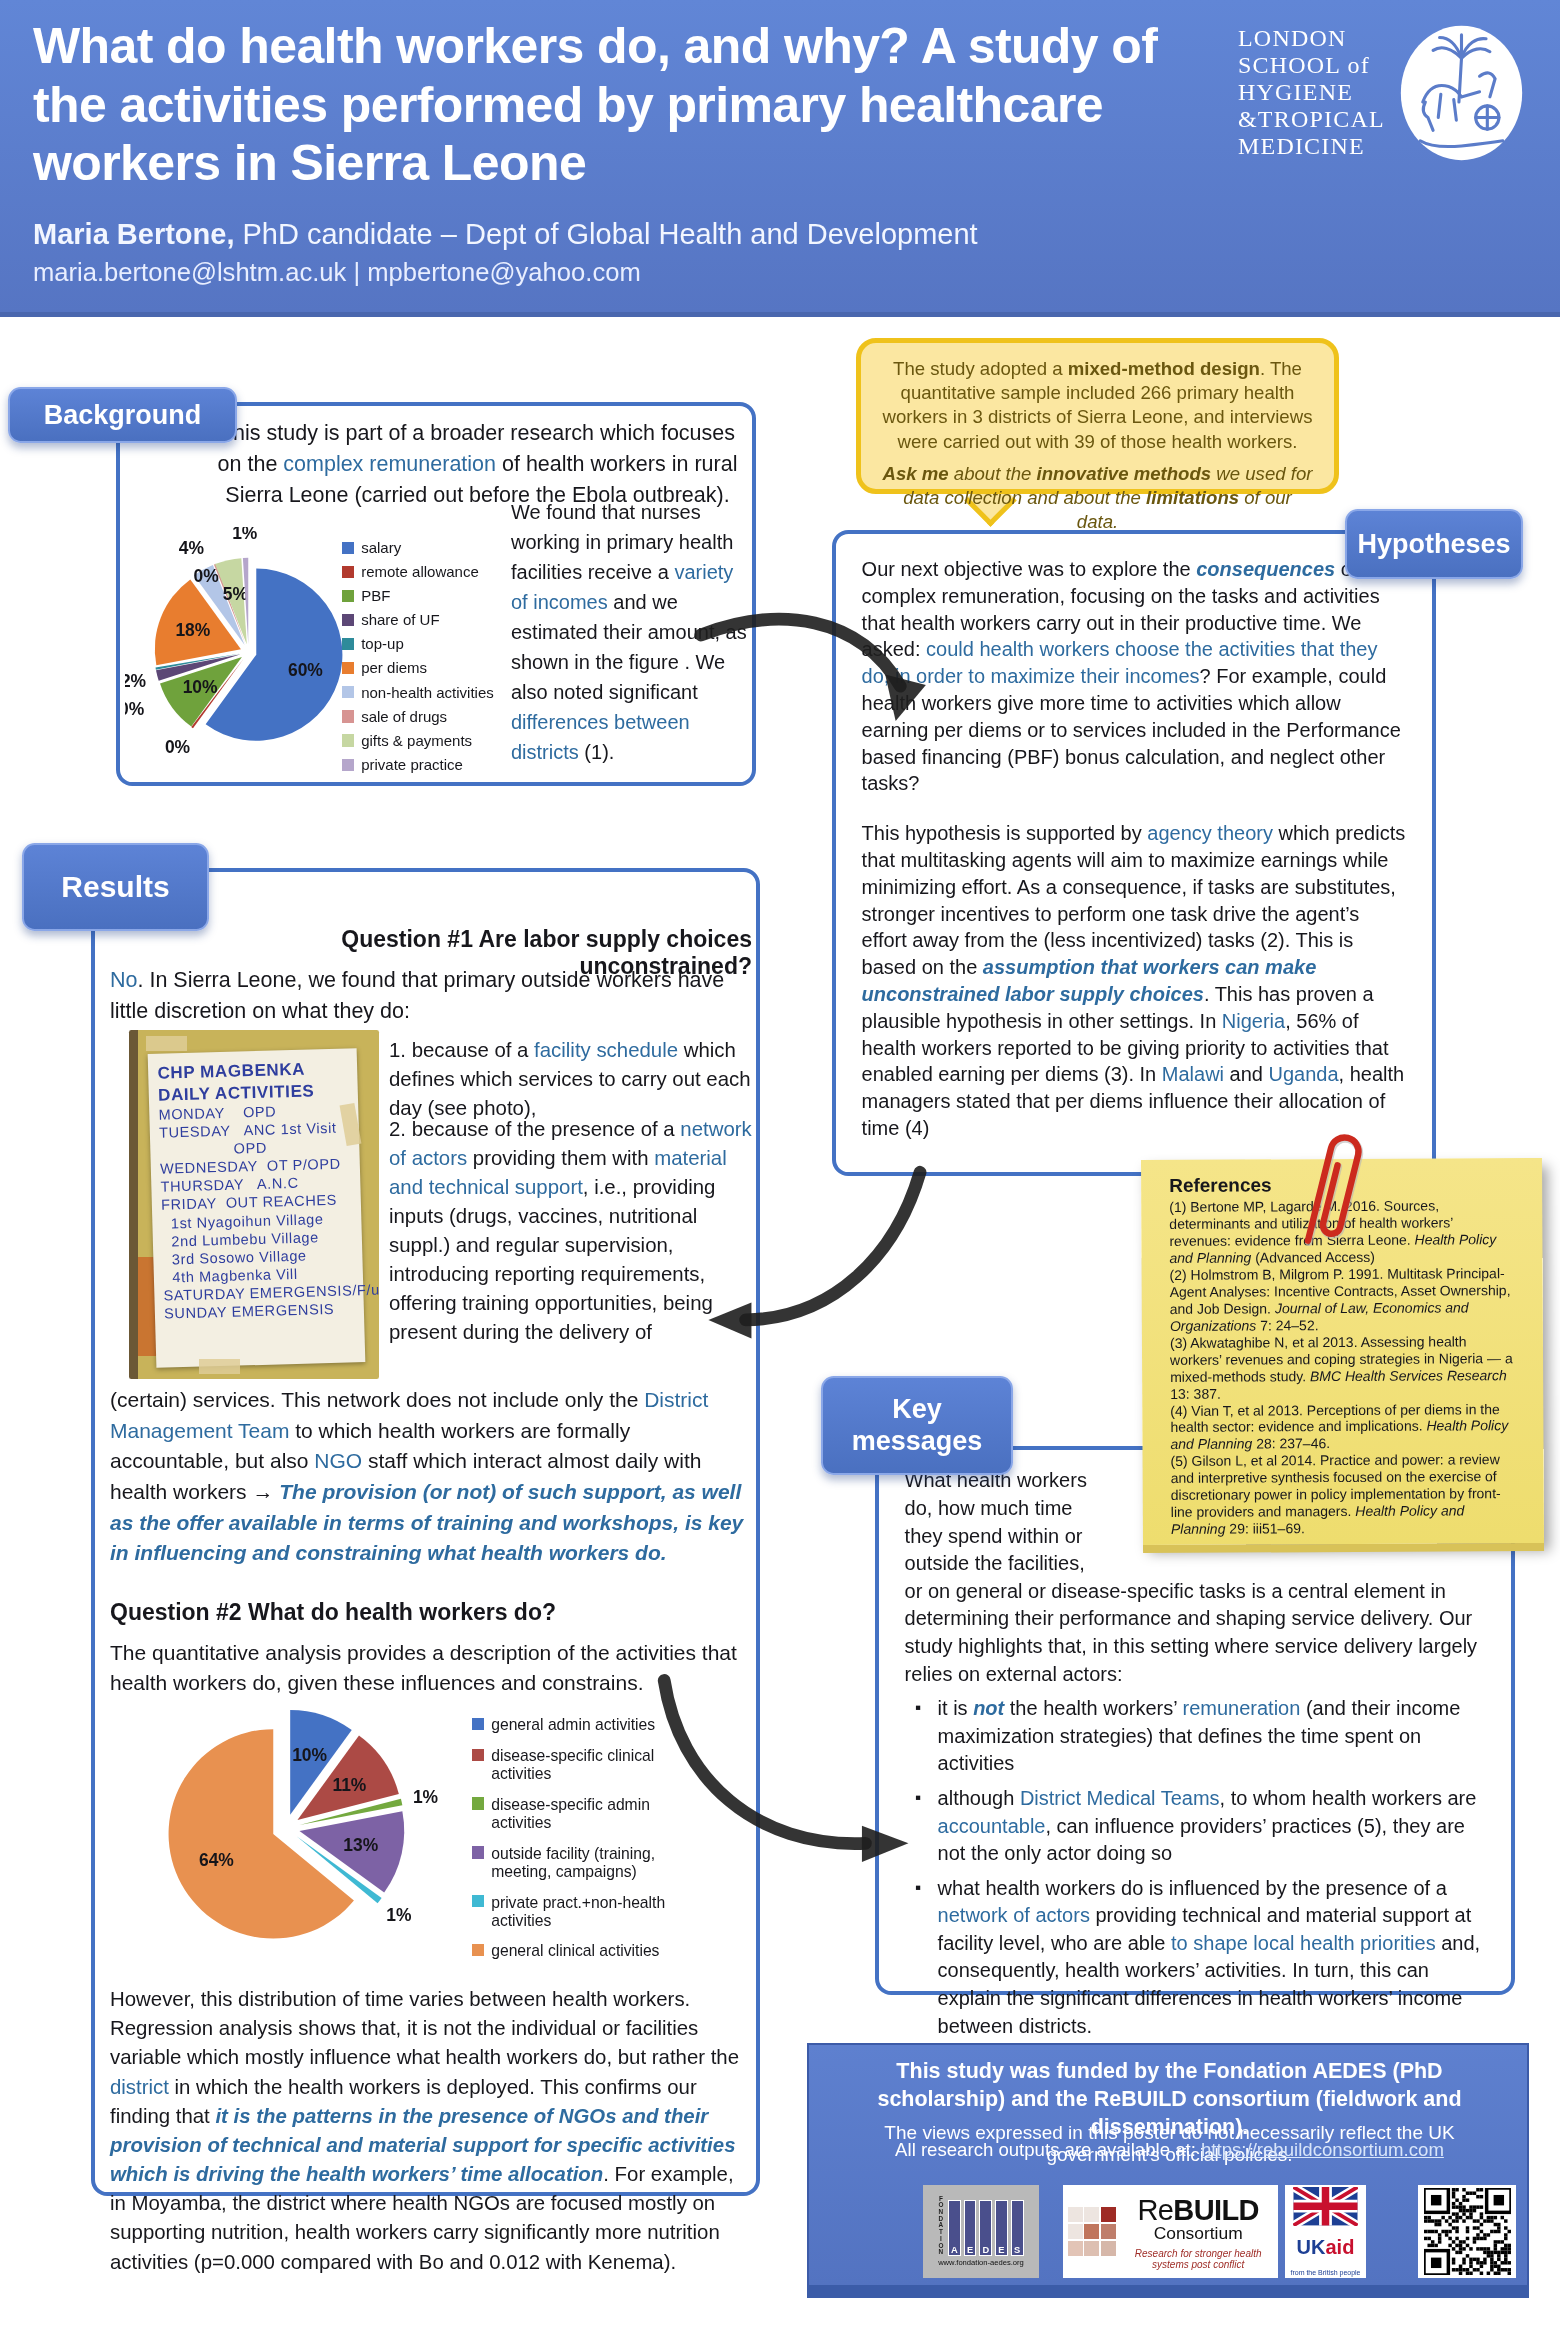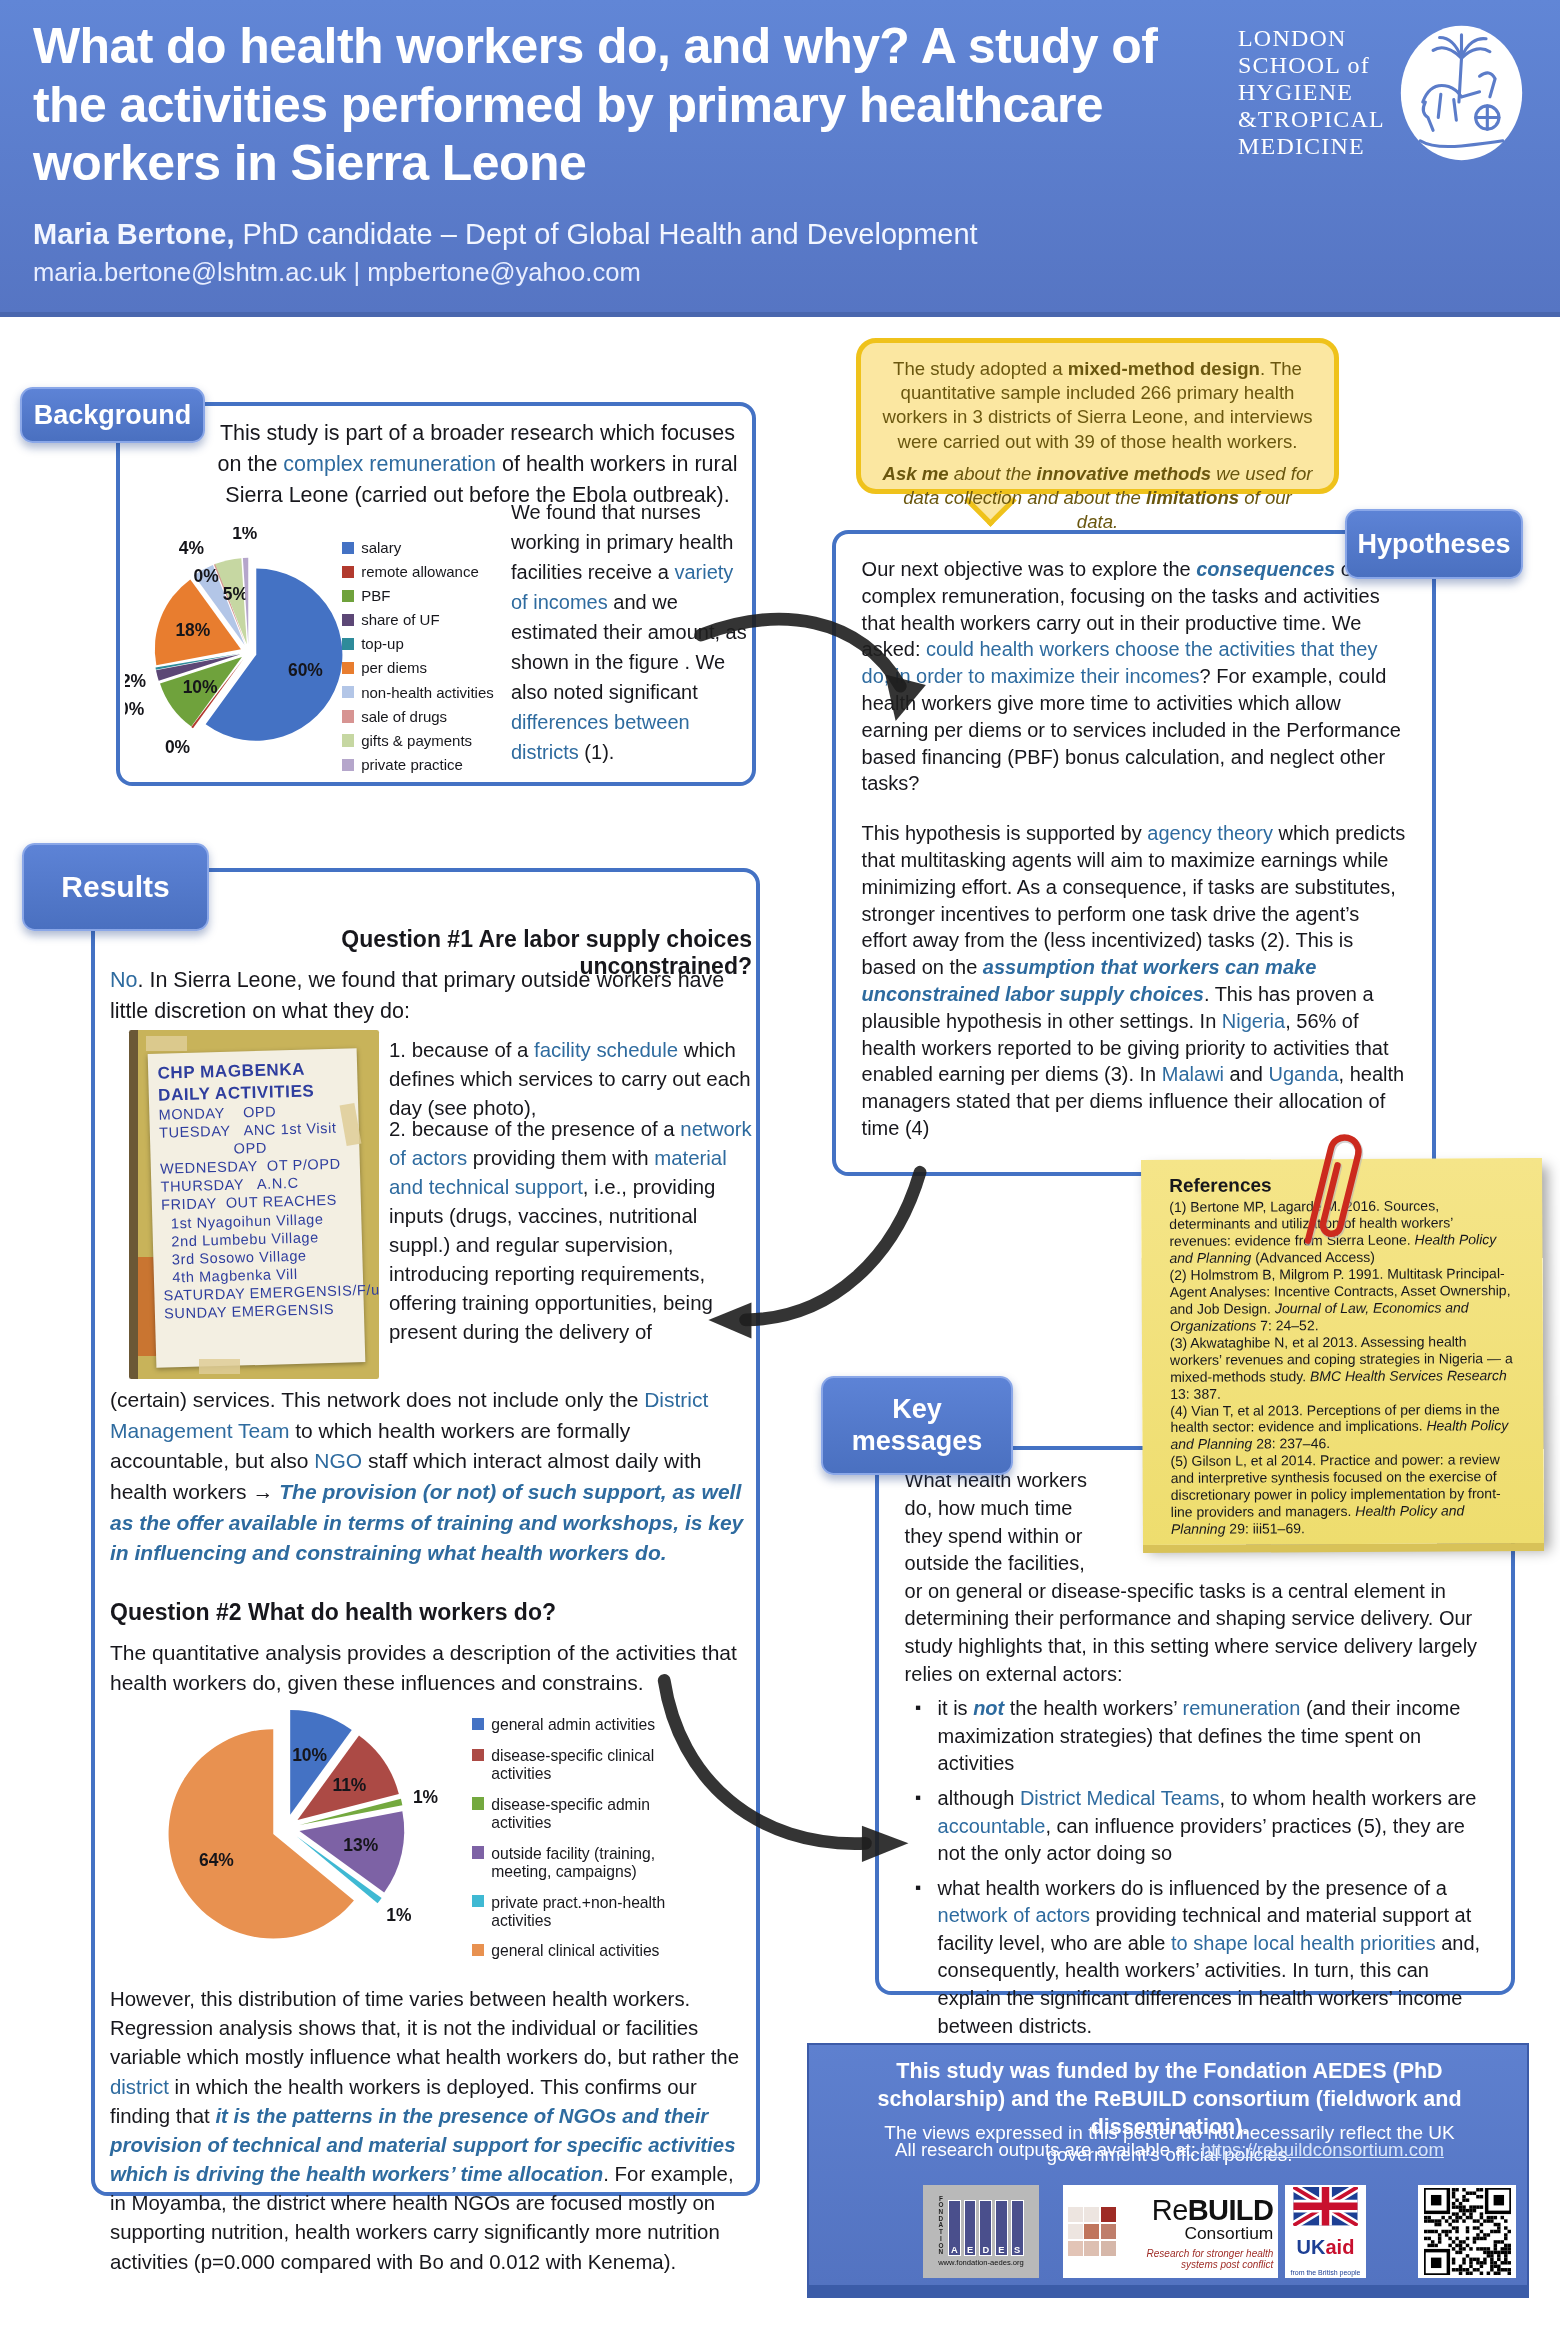--- a/index.html
+++ b/index.html
@@ -26,21 +26,21 @@
   .seg-bb{font-weight:400;color:var(--link)}.seg-bib{font-weight:700;font-style:italic;color:var(--link)}
   .seg-lb{color:var(--link)}
   
   .callout{left:856px;top:338px;width:483px;height:156px;background:var(--callout-fill);border:5.8px solid var(--callout-border);
     border-radius:20px;color:var(--callout-text);text-align:center;padding:14px 20px;z-index:15}
   .callout p{font-size:18.6px;line-height:1.3}
   .callout p+p{margin-top:8px}
   .callout-tail{left:972px;top:482px;width:37px;height:37px;background:var(--callout-fill);
     border-right:5.8px solid var(--callout-border);border-bottom:5.8px solid var(--callout-border);transform:rotate(45deg);z-index:14}
   
-  .bg-label{left:20px;top:387px;width:185px;height:56px;font-size:27px}
+  .bg-label{left:8px;top:387px;width:229px;height:56px;font-size:27px}
   .bg-box{left:116px;top:402px;width:640px;height:384px}
   .bg-top{left:93px;top:11.6px;width:529px;font-size:21.5px;line-height:1.45;text-align:center;position:absolute}
   .bg-side{left:391px;top:91px;width:237px;font-size:20px;line-height:1.5;position:absolute}
   
   .hyp-label{left:1345px;top:509px;width:178px;height:70px;font-size:27px}
   .hyp-box{left:832px;top:530px;width:604px;height:646px;padding:22px 25.6px}
   .hyp-box p{font-size:20px;line-height:1.34}
   .hyp-box p+p{margin-top:23px}
   
   .res-label{left:22px;top:843px;width:187px;height:88px;font-size:30px}
@@ -75,21 +75,21 @@
   .fund-l3{position:absolute;left:23px;top:94px;width:675px;font-size:18.6px}
   .fund-l3 a{color:#d9e6fa;text-decoration:underline}
   .tile{position:absolute;top:140px;height:93px;background:#fff;display:flex;align-items:center;justify-content:center}
   .tile-aedes{left:114px;width:116px;background:#b9b9b9;flex-direction:column;padding:3.5px}
   .aedes-row{display:flex;align-items:flex-end;gap:2.9px}
   .aedes-f{font-size:6.4px;font-weight:700;color:#222;line-height:1.05;white-space:pre;margin-right:1.7px}
   .aedes-bar{width:12.8px;height:56px;background:#4a4f8c;color:#fff;font-size:9.3px;font-weight:700;display:flex;align-items:flex-end;justify-content:center;border:0.6px solid #fff}
   .aedes-url{font-size:7.6px;color:#111;margin-top:2.3px}
   .tile-rebuild{left:254px;width:215px;gap:7px;padding:4.7px}
   .rb-grid{display:grid;grid-template-columns:repeat(3,15px);grid-template-rows:repeat(3,15px);gap:1.7px}
-  .rb-text{text-align:right;color:#111}
+  .rb-text{text-align:center;color:#111}
   .rb-name{font-size:29px;letter-spacing:-0.6px}
   .rb-name b{font-weight:800}
   .rb-sub{font-size:17.4px;margin-top:-3.5px}
   .rb-tag{font-size:10px;font-style:italic;color:#9e2b25;margin-top:3.5px}
   .tile-ukaid{left:476px;width:81px;flex-direction:column;gap:10px;padding:2.3px}
   .uk-word{font-size:20px;font-weight:800}
   .uk-word .uk{color:#1d3f94}.uk-word .aid{color:#c8102e}
   .uk-sub{font-size:7px;color:#1d3f94}
   .tile-qr{left:609px;width:98px}
   

